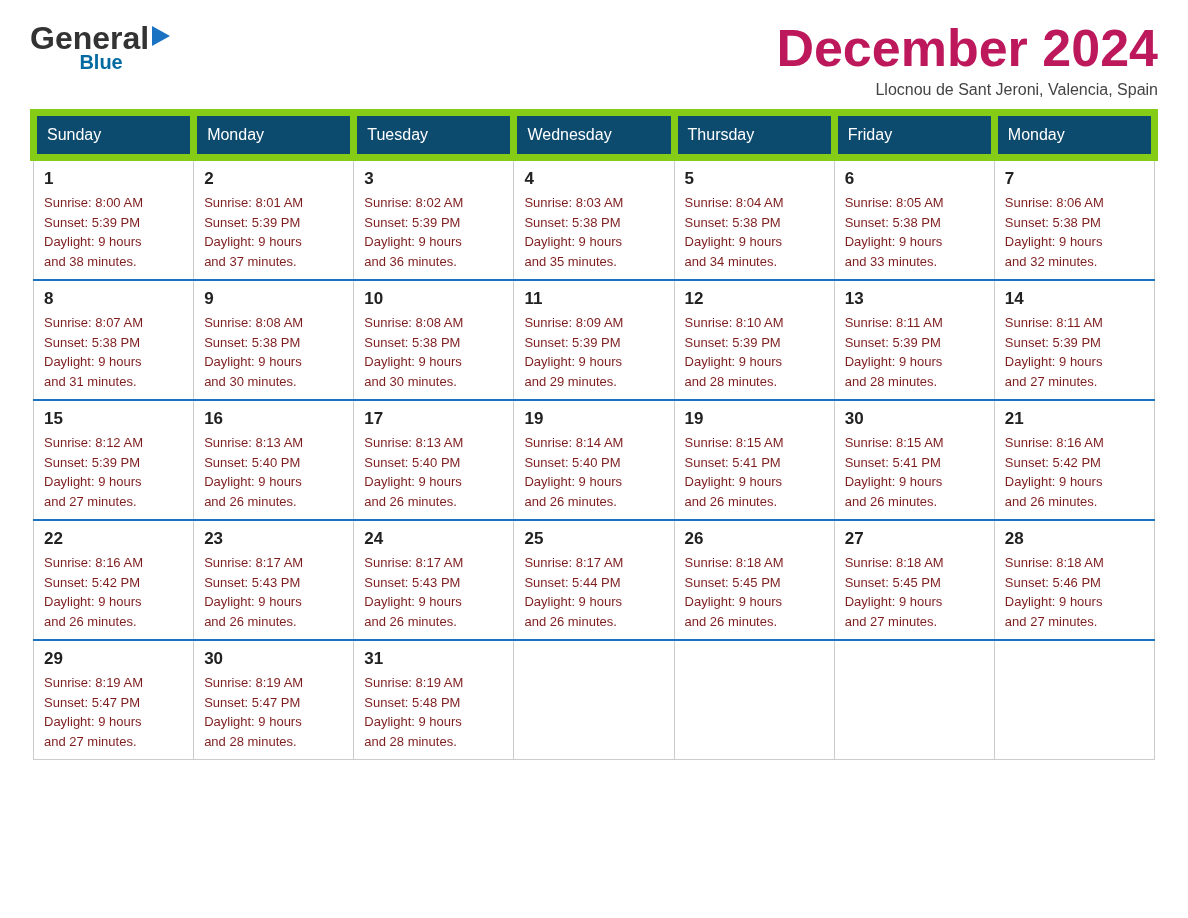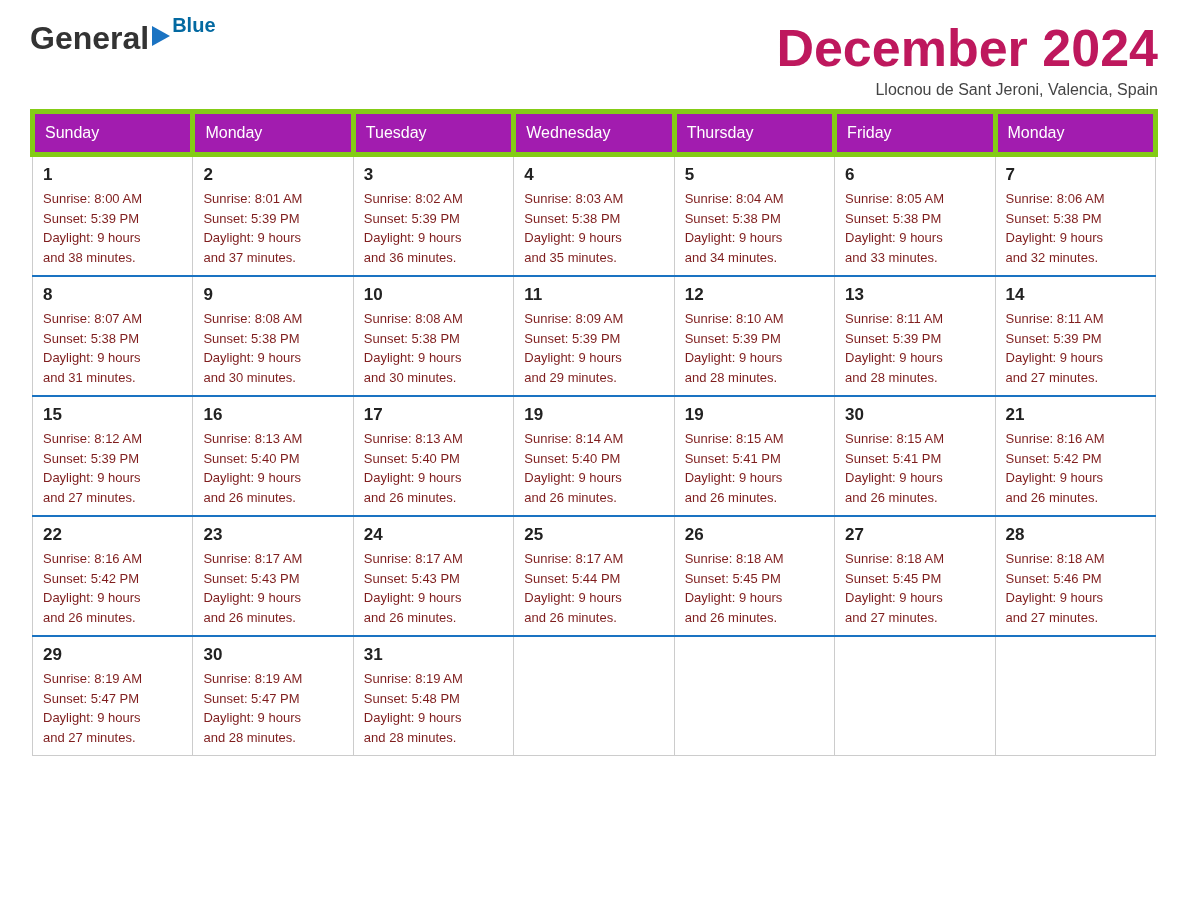--- a/index.html
+++ b/index.html
@@ -13,22 +13,22 @@
 
     .header {
       display: flex;
       justify-content: space-between;
       align-items: flex-start;
       margin-bottom: 10px;
     }
 
     .logo {
       display: flex;
-      flex-direction: row;
-      align-items: flex-start;
+      flex-direction: column;
+      align-items: center;
     }
 
     .title-section {
       text-align: right;
     }
 
     .month-title {
       font-size: 52px;
       font-weight: bold;
       color: #be185d;
@@ -42,27 +42,27 @@
     }
 
     
     .calendar-table {
       width: 100%;
       border-collapse: collapse;
       margin-top: 10px;
     }
 
     .calendar-table th {
-      background-color: #a21caf;
+      background-color: #0c4a6e;
       color: #fff;
       font-size: 16px;
       font-weight: normal;
       padding: 10px 10px;
       text-align: left;
-      border: 5px solid #84cc16;
+      border: 7px solid #84cc16;
     }
 
     .calendar-table td {
       vertical-align: top;
       padding: 8px 10px;
       font-size: 13px;
       color: #333;
       border: 1px solid #ccc;
       width: calc(100% / 7);
       min-height: 110px;

